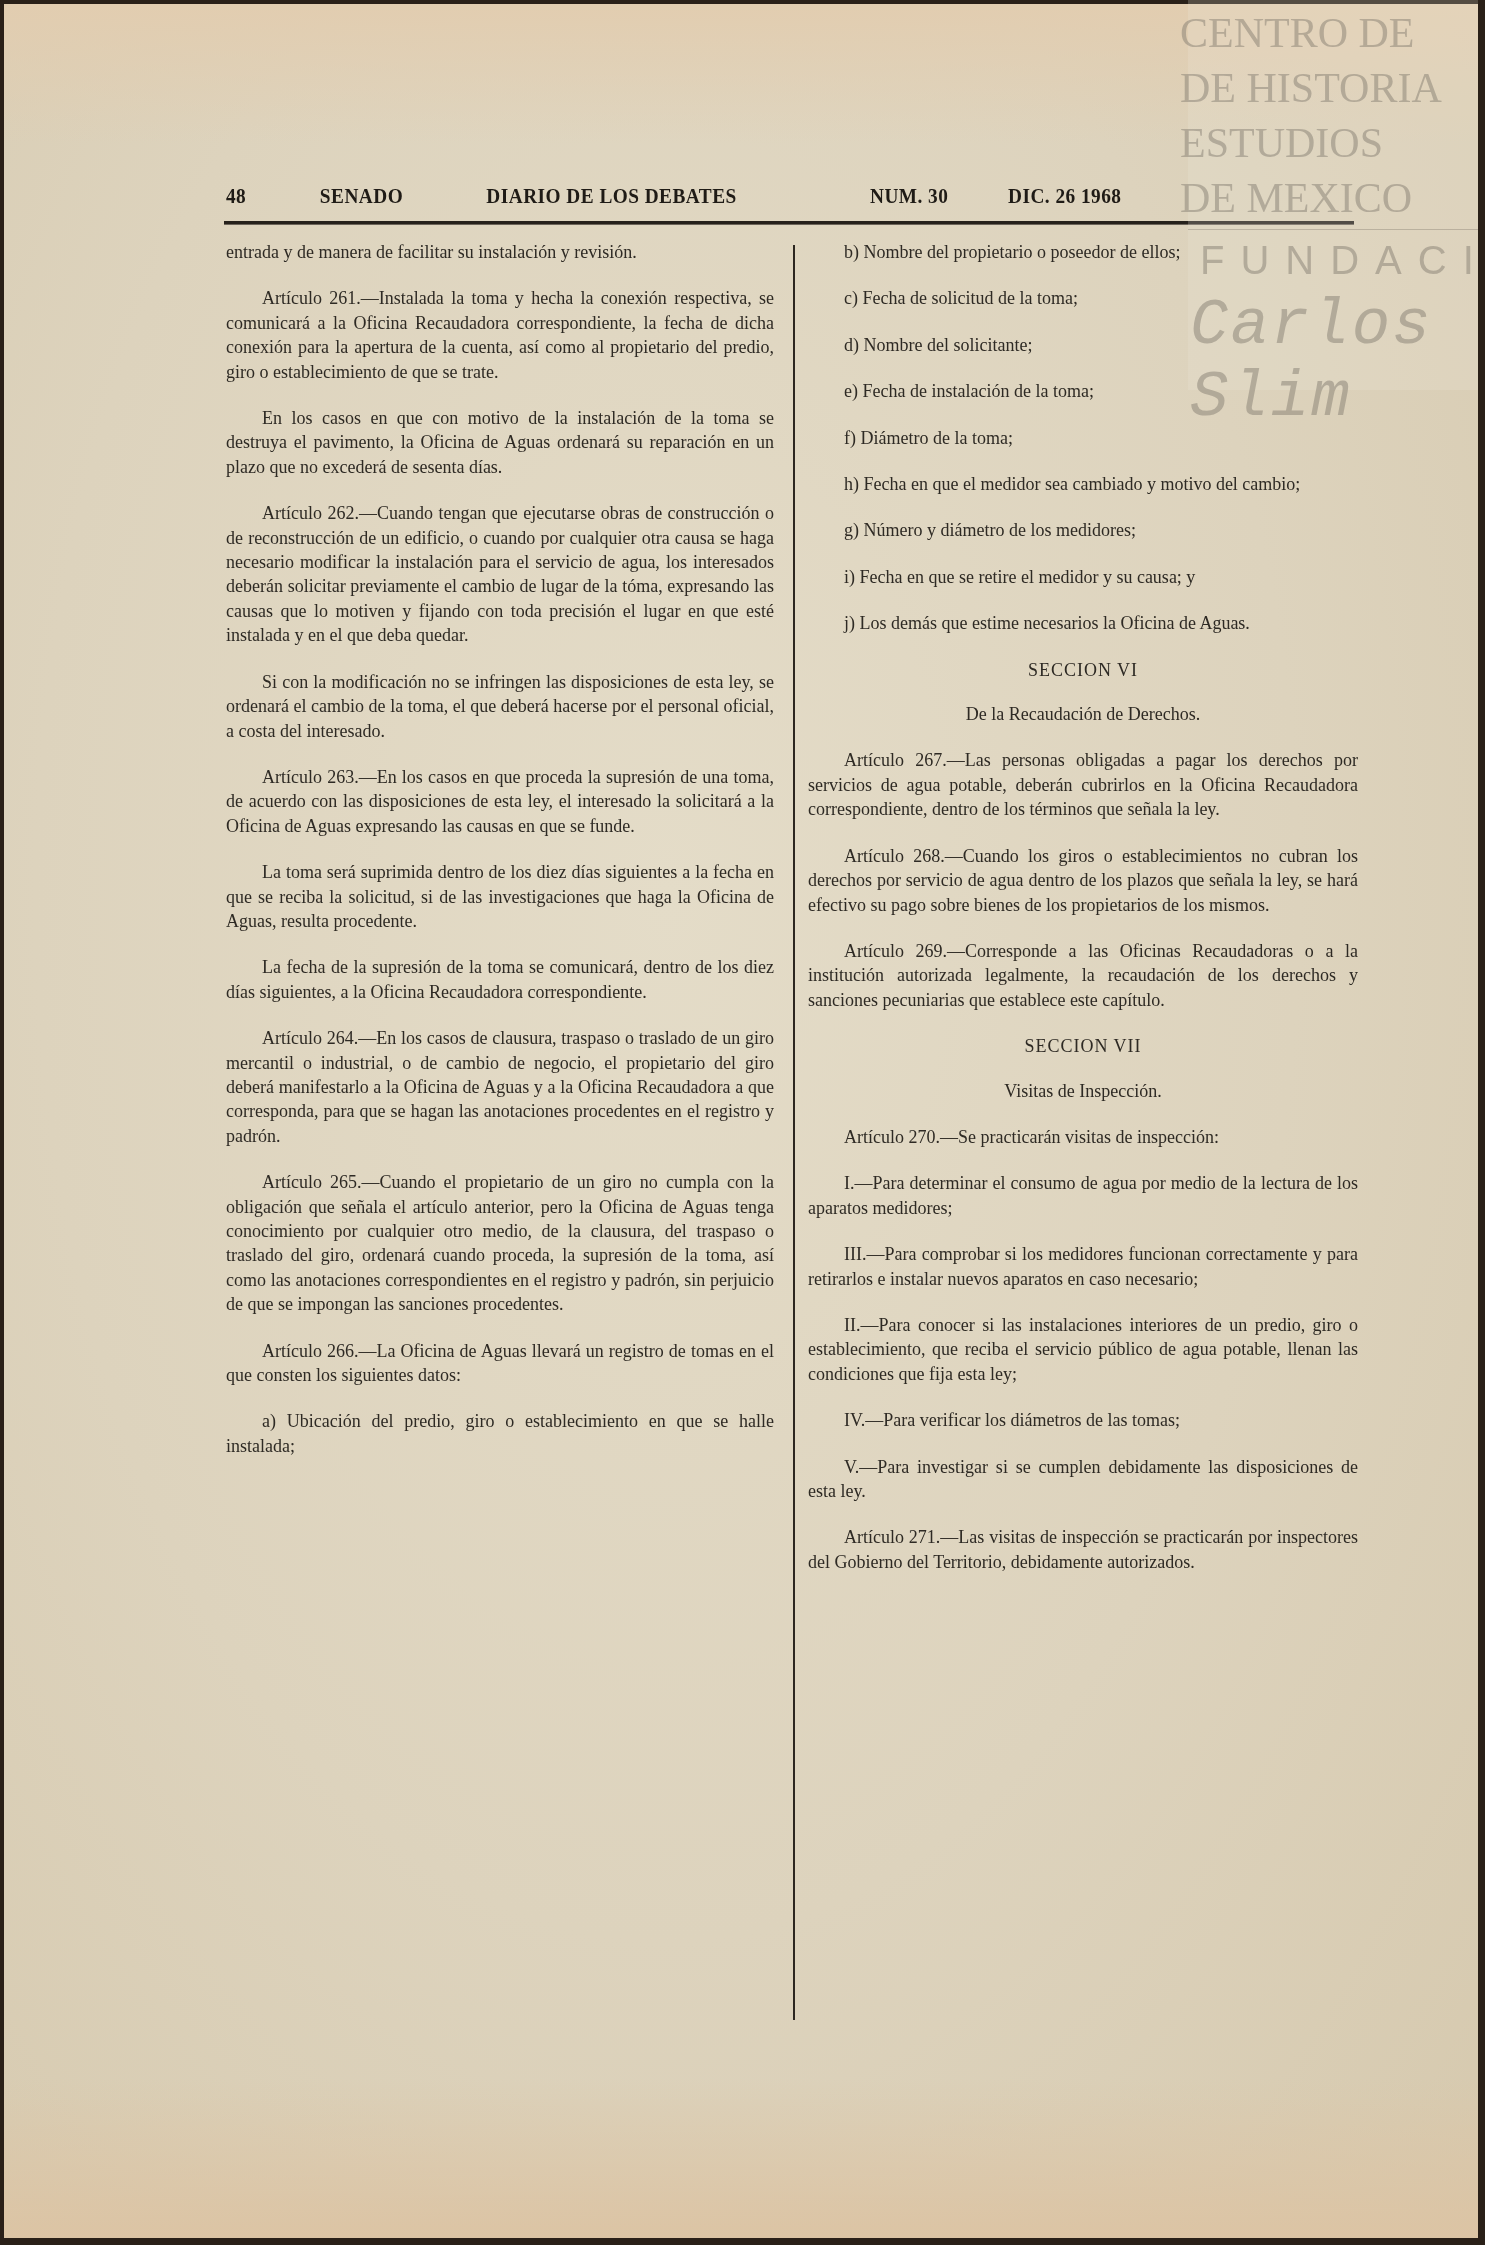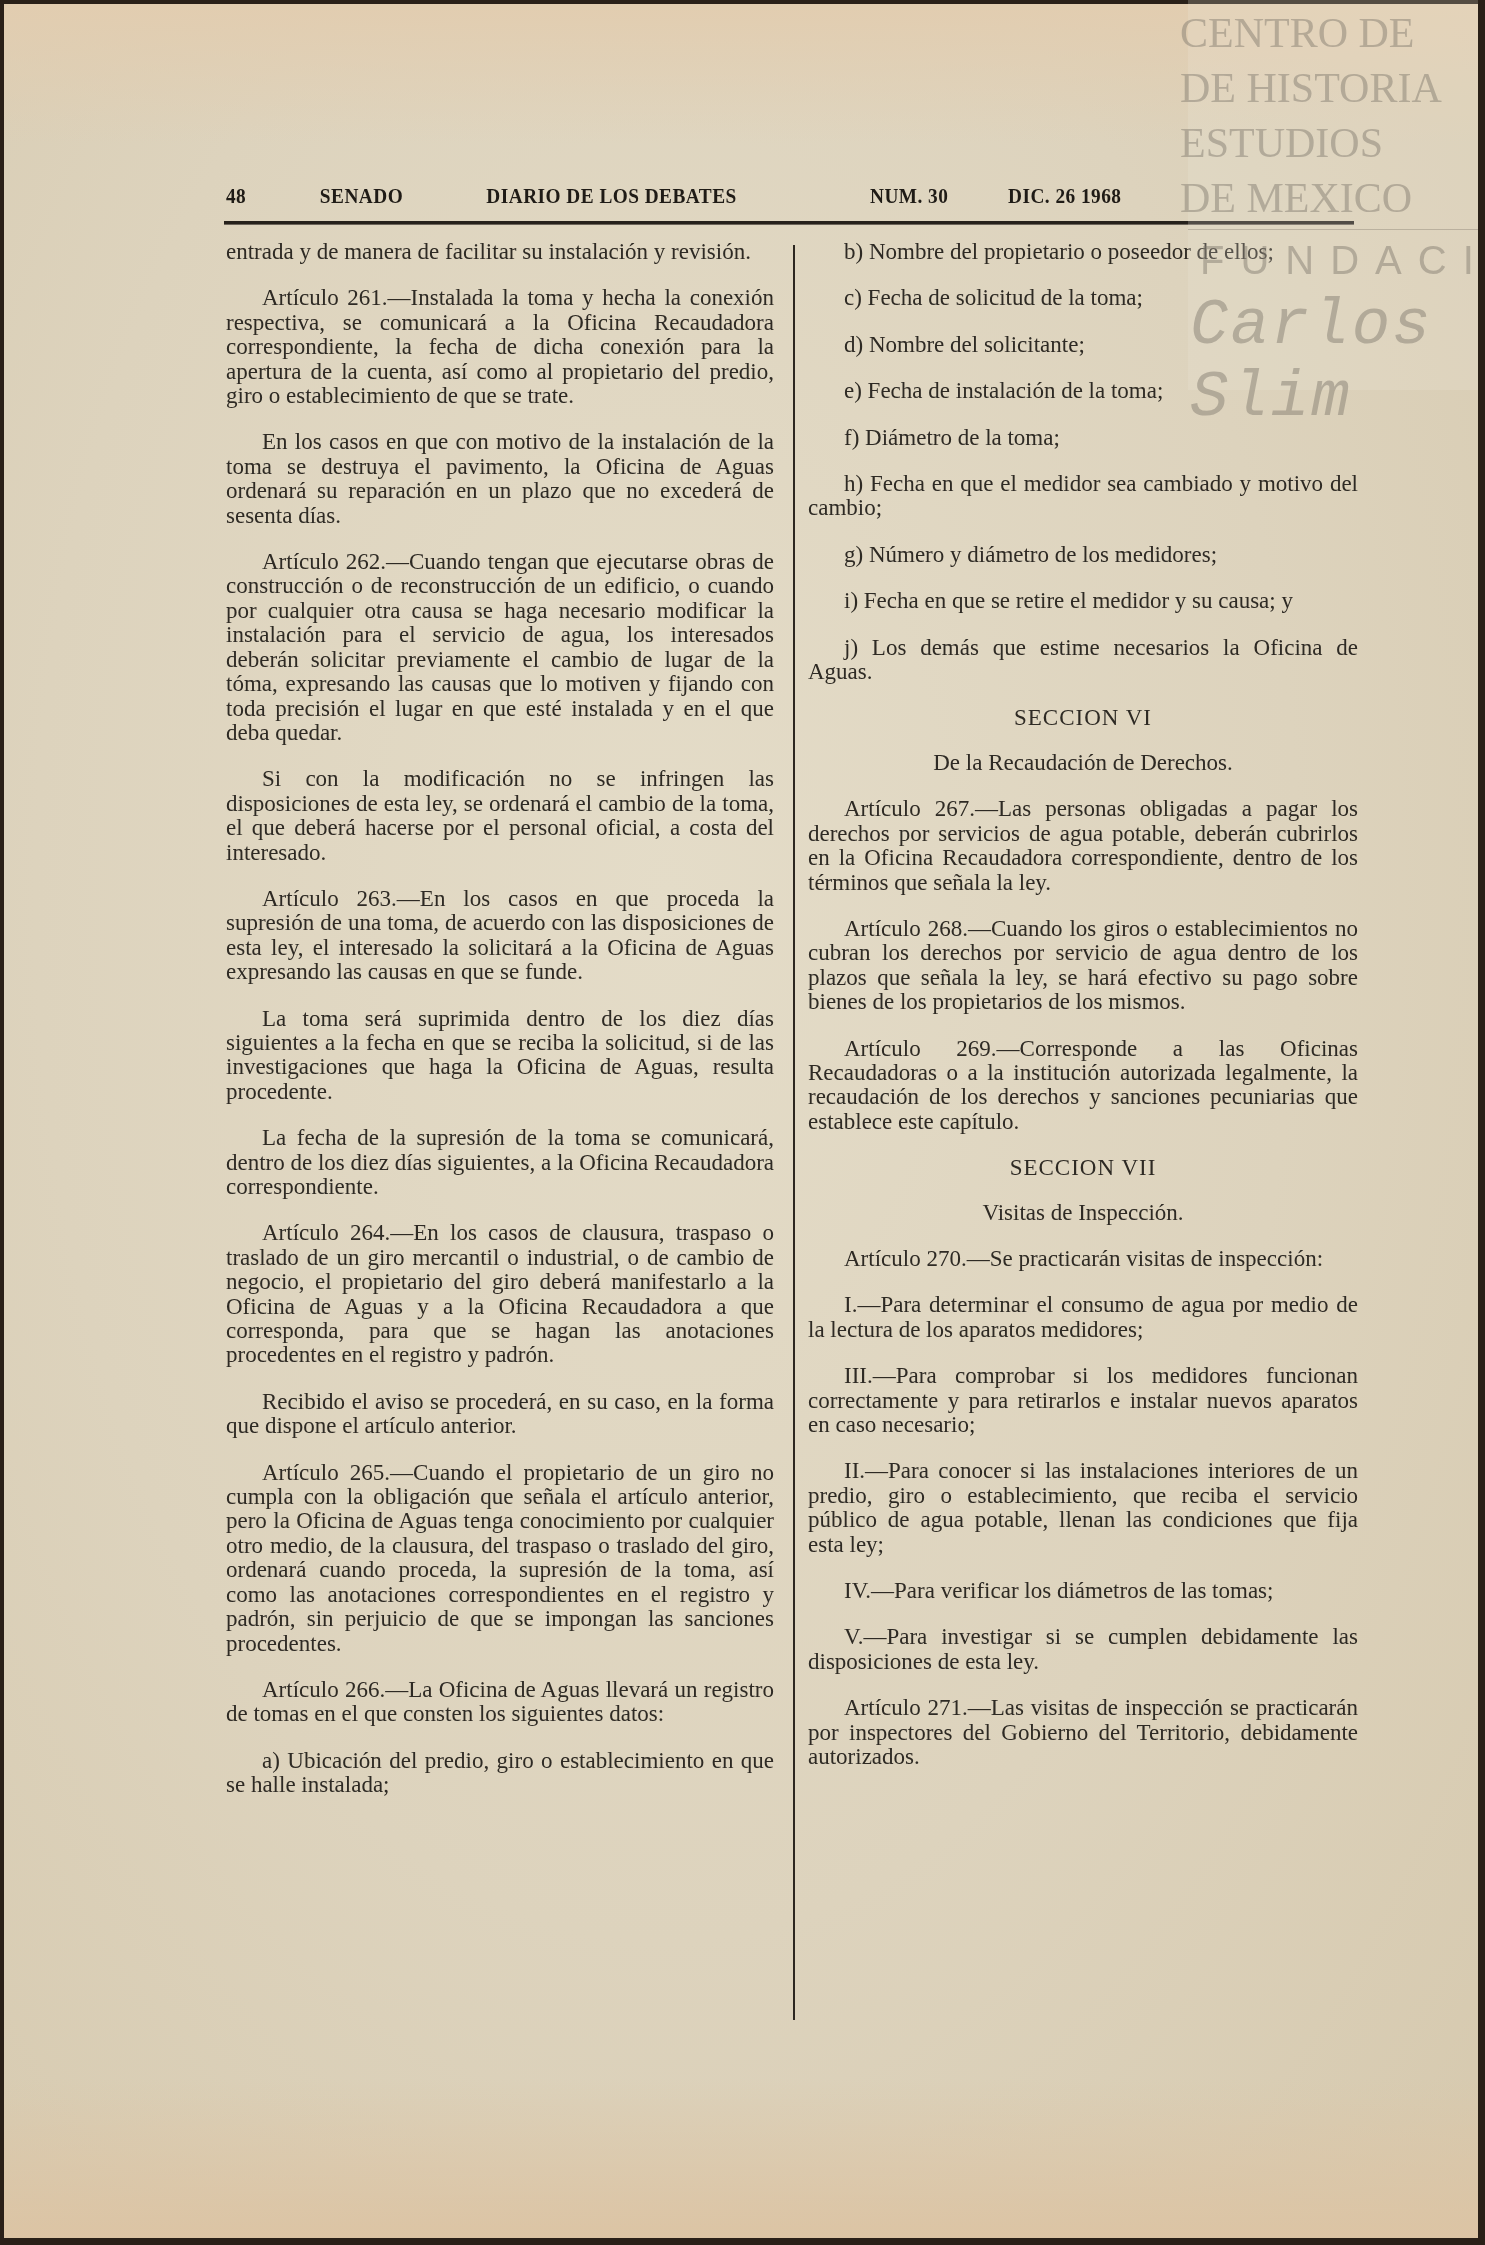--- a/index.html
+++ b/index.html
@@ -36,21 +36,21 @@
   .h-date { left: 850px; }
   .header-rule {
     position: absolute; top: 221px; left: 224px; width: 1130px; height: 3px;
     background: #26211b; border-bottom: 1px solid #6d655a;
   }
   .divider {
     position: absolute; left: 793px; top: 245px; width: 2px; height: 1775px;
     background: #2d2720;
   }
   .col {
-    position: absolute; top: 240px; font-size: 23px; line-height: 24.4px;
+    position: absolute; top: 240px; font-size: 18px; line-height: 24.4px;
     text-align: justify; color: #2e2a24;
   }
   .col.left { left: 226px; width: 548px; }
   .col.right { left: 808px; width: 550px; }
   .col p { margin: 0 0 22px 0; text-indent: 36px; hyphens: manual; }
   .col p.noindent { text-indent: 0; }
   .col .sec { text-align: center; text-indent: 0; letter-spacing: 1px; margin-bottom: 20px; }
   .col .sub { text-align: center; text-indent: 0; margin-bottom: 22px; }
   .item { margin: 0 0 26px 0; text-indent: 38px; }
   .wm-block {
@@ -90,21 +90,20 @@
 <div class="col left" id="col-left">
     <p class="noindent">entrada y de manera de facilitar su instalación y revisión.</p>
     <p>Artículo 261.—Instalada la toma y hecha la conexión respectiva, se comunicará a la Oficina Recaudadora correspondiente, la fecha de dicha conexión para la apertura de la cuenta, así como al propietario del predio, giro o establecimiento de que se trate.</p>
     <p>En los casos en que con motivo de la instalación de la toma se destruya el pavimento, la Oficina de Aguas ordenará su reparación en un plazo que no excederá de sesenta días.</p>
     <p>Artículo 262.—Cuando tengan que ejecutarse obras de construcción o de reconstrucción de un edificio, o cuando por cualquier otra causa se haga necesario modificar la instalación para el servicio de agua, los interesados deberán solicitar previamente el cambio de lugar de la tóma, expresando las causas que lo motiven y fijando con toda precisión el lugar en que esté instalada y en el que deba quedar.</p>
     <p>Si con la modificación no se infringen las disposiciones de esta ley, se ordenará el cambio de la toma, el que deberá hacerse por el personal oficial, a costa del interesado.</p>
     <p>Artículo 263.—En los casos en que proceda la supresión de una toma, de acuerdo con las disposiciones de esta ley, el interesado la solicitará a la Oficina de Aguas expresando las causas en que se funde.</p>
     <p>La toma será suprimida dentro de los diez días siguientes a la fecha en que se reciba la solicitud, si de las investigaciones que haga la Oficina de Aguas, resulta procedente.</p>
     <p>La fecha de la supresión de la toma se comunicará, dentro de los diez días siguientes, a la Oficina Recaudadora correspondiente.</p>
     <p>Artículo 264.—En los casos de clausura, traspaso o traslado de un giro mercantil o industrial, o de cambio de negocio, el propietario del giro deberá manifestarlo a la Oficina de Aguas y a la Oficina Recaudadora a que corresponda, para que se hagan las anotaciones procedentes en el registro y padrón.</p>
-    <p>Recibido el aviso se procederá, en su caso, en la forma que dispone el artículo anterior.</p>
     <p>Artículo 265.—Cuando el propietario de un giro no cumpla con la obligación que señala el artículo anterior, pero la Oficina de Aguas tenga conocimiento por cualquier otro medio, de la clausura, del traspaso o traslado del giro, ordenará cuando proceda, la supresión de la toma, así como las anotaciones correspondientes en el registro y padrón, sin perjuicio de que se impongan las sanciones procedentes.</p>
     <p>Artículo 266.—La Oficina de Aguas llevará un registro de tomas en el que consten los siguientes datos:</p>
     <p class="item">a) Ubicación del predio, giro o establecimiento en que se halle instalada;</p>
   </div>
 <div class="col right" id="col-right">
     <p class="item">b) Nombre del propietario o poseedor de ellos;</p>
     <p class="item">c) Fecha de solicitud de la toma;</p>
     <p class="item">d) Nombre del solicitante;</p>
     <p class="item">e) Fecha de instalación de la toma;</p>
     <p class="item">f) Diámetro de la toma;</p>

